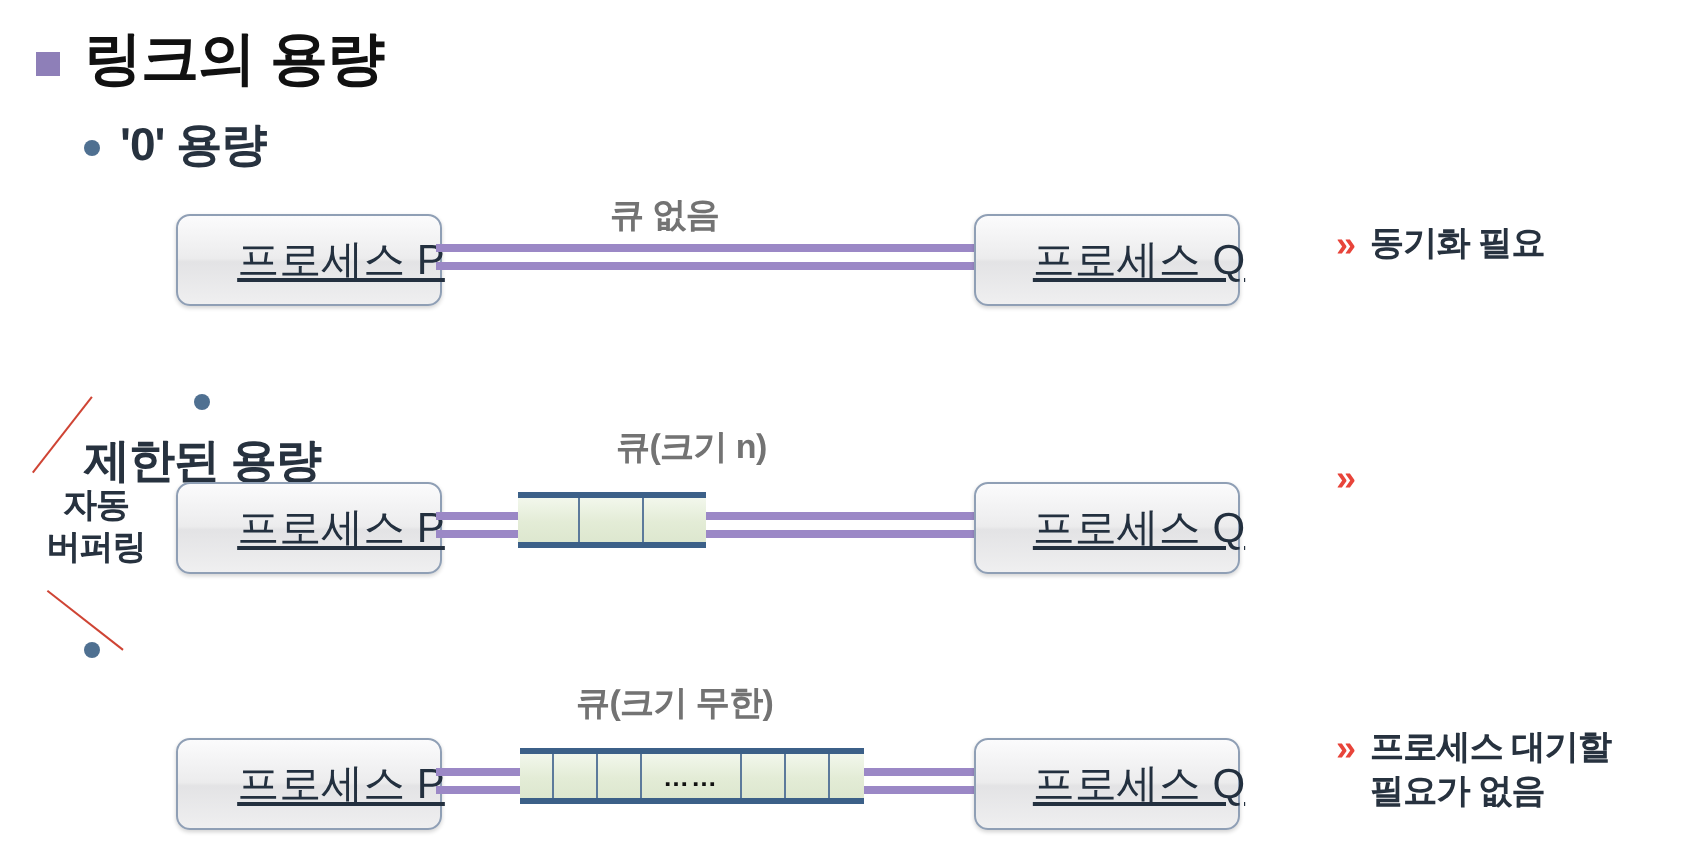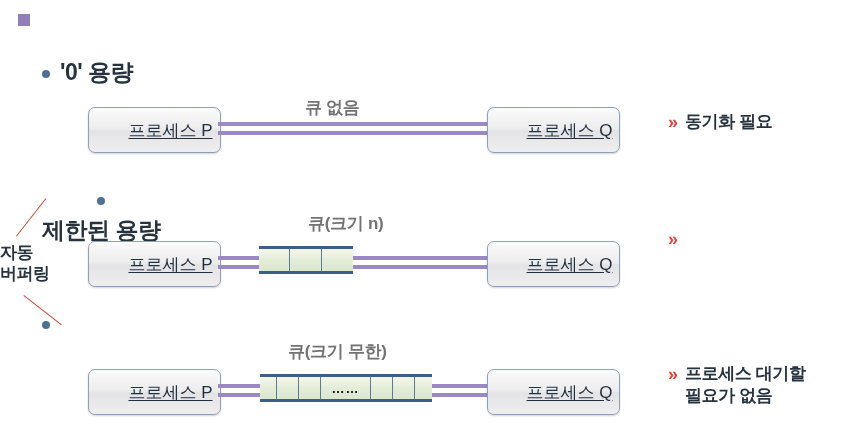--- a/index.html
+++ b/index.html
@@ -71,21 +71,21 @@
     border: 1.5px solid #8f9fb5;
     border-radius: 7px;
     background: linear-gradient(to bottom, #fbfbfc 0%, #ececed 48%, #e3e3e5 52%, #efeff0 100%);
     box-shadow: 0 1px 2px rgba(0,0,0,0.18);
     display: flex;
     align-items: center;
     justify-content: center;
     box-sizing: border-box;
   }
   .proc-label {
-    font-size: 17px;
+    font-size: 21px;
     color: #23303f;
     text-decoration: underline;
     text-underline-offset: 2px;
     white-space: nowrap;
     margin-left: 32px;
   }
 
   
   .link-rail {
     position: absolute;
@@ -158,42 +158,43 @@
     font-weight: bold;
     color: #27323f;
     line-height: 1.3;
     letter-spacing: -0.4px;
     white-space: nowrap;
   }
 
   
   .left-note {
     position: absolute;
-    left: 0;
+    left: 13px;
     top: 243px;
     width: 70px;
-    text-align: left;
+    text-align: center;
     font-size: 17px;
     font-weight: bold;
     color: #27323f;
     line-height: 1.22;
     letter-spacing: -0.5px;
   }
   .leader {
     position: absolute;
     background: #cf4434;
     height: 1.4px;
     transform-origin: 0 0;
   }
 </style>
 </head>
 <body>
 
 <div class="title-row">
   <span class="sq-bullet"></span>
+  <span class="title-text">링크의 용량</span>
 </div>
 
 <div class="sub-row" style="left:42px; top:57px;">
   <span class="dot-bullet"></span>
   <span class="sub-text">'0' 용량</span>
 </div>
 
 <div class="proc-box" style="left:88px; top:107px;">
   <span class="proc-label">프로세스 P</span>
 </div>

